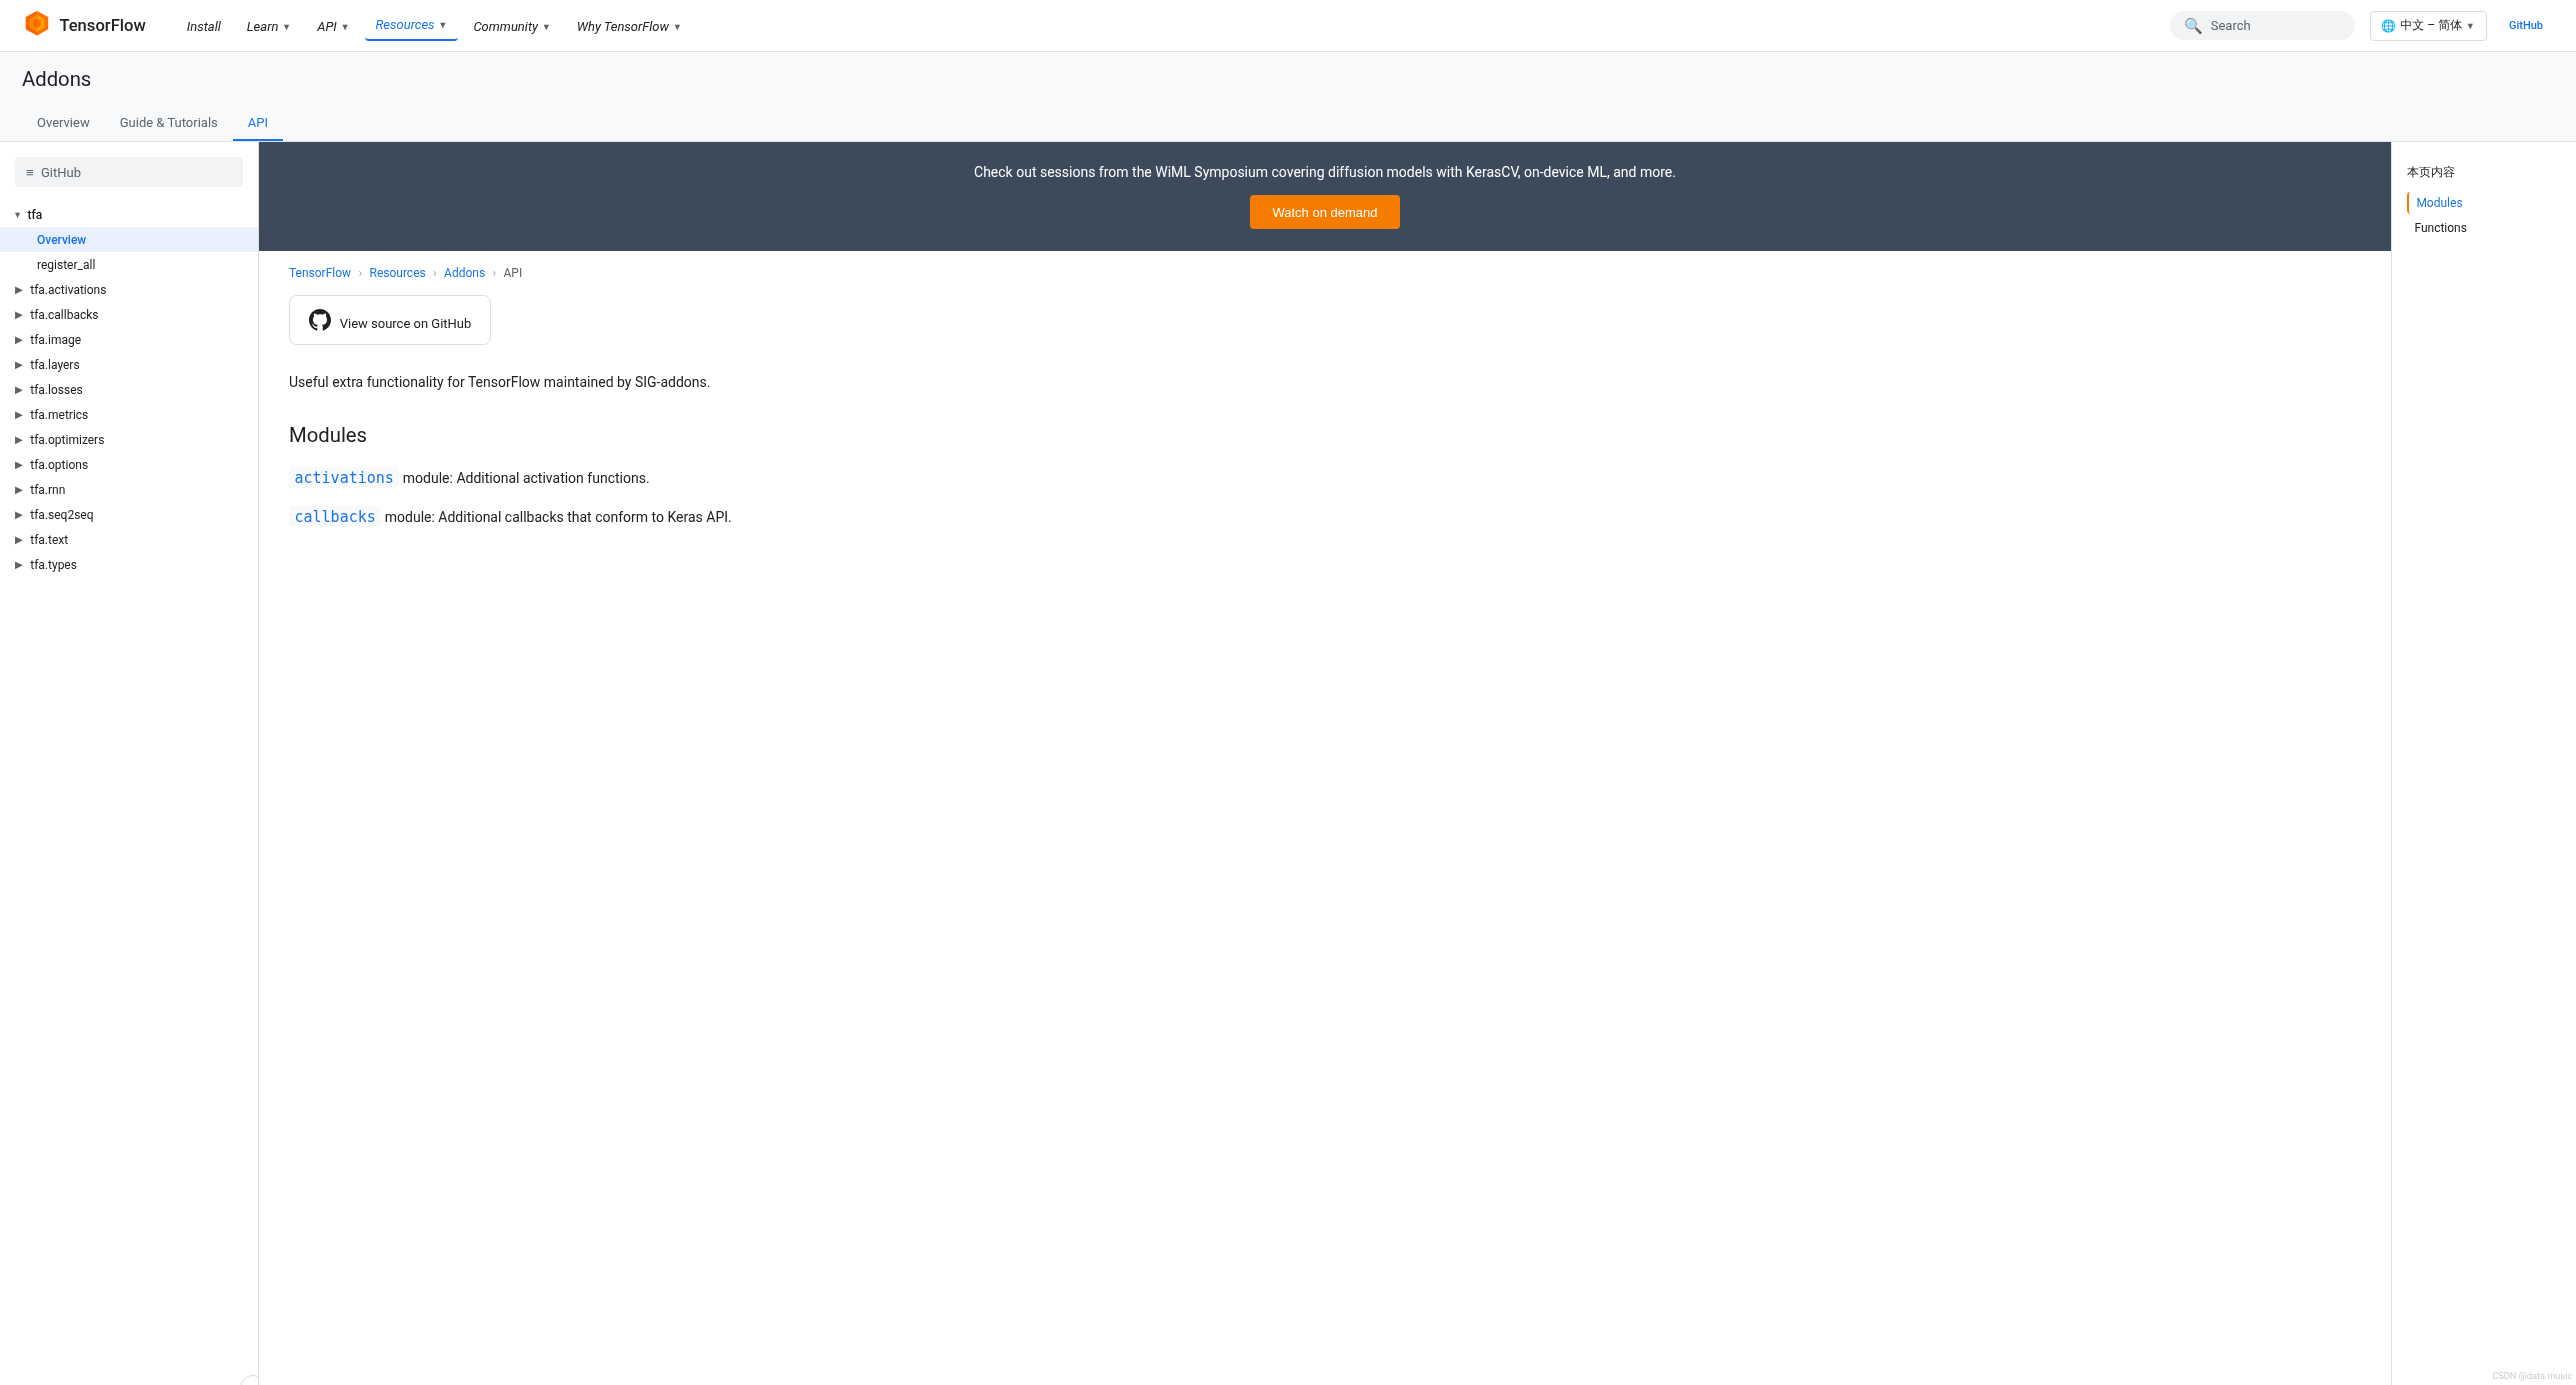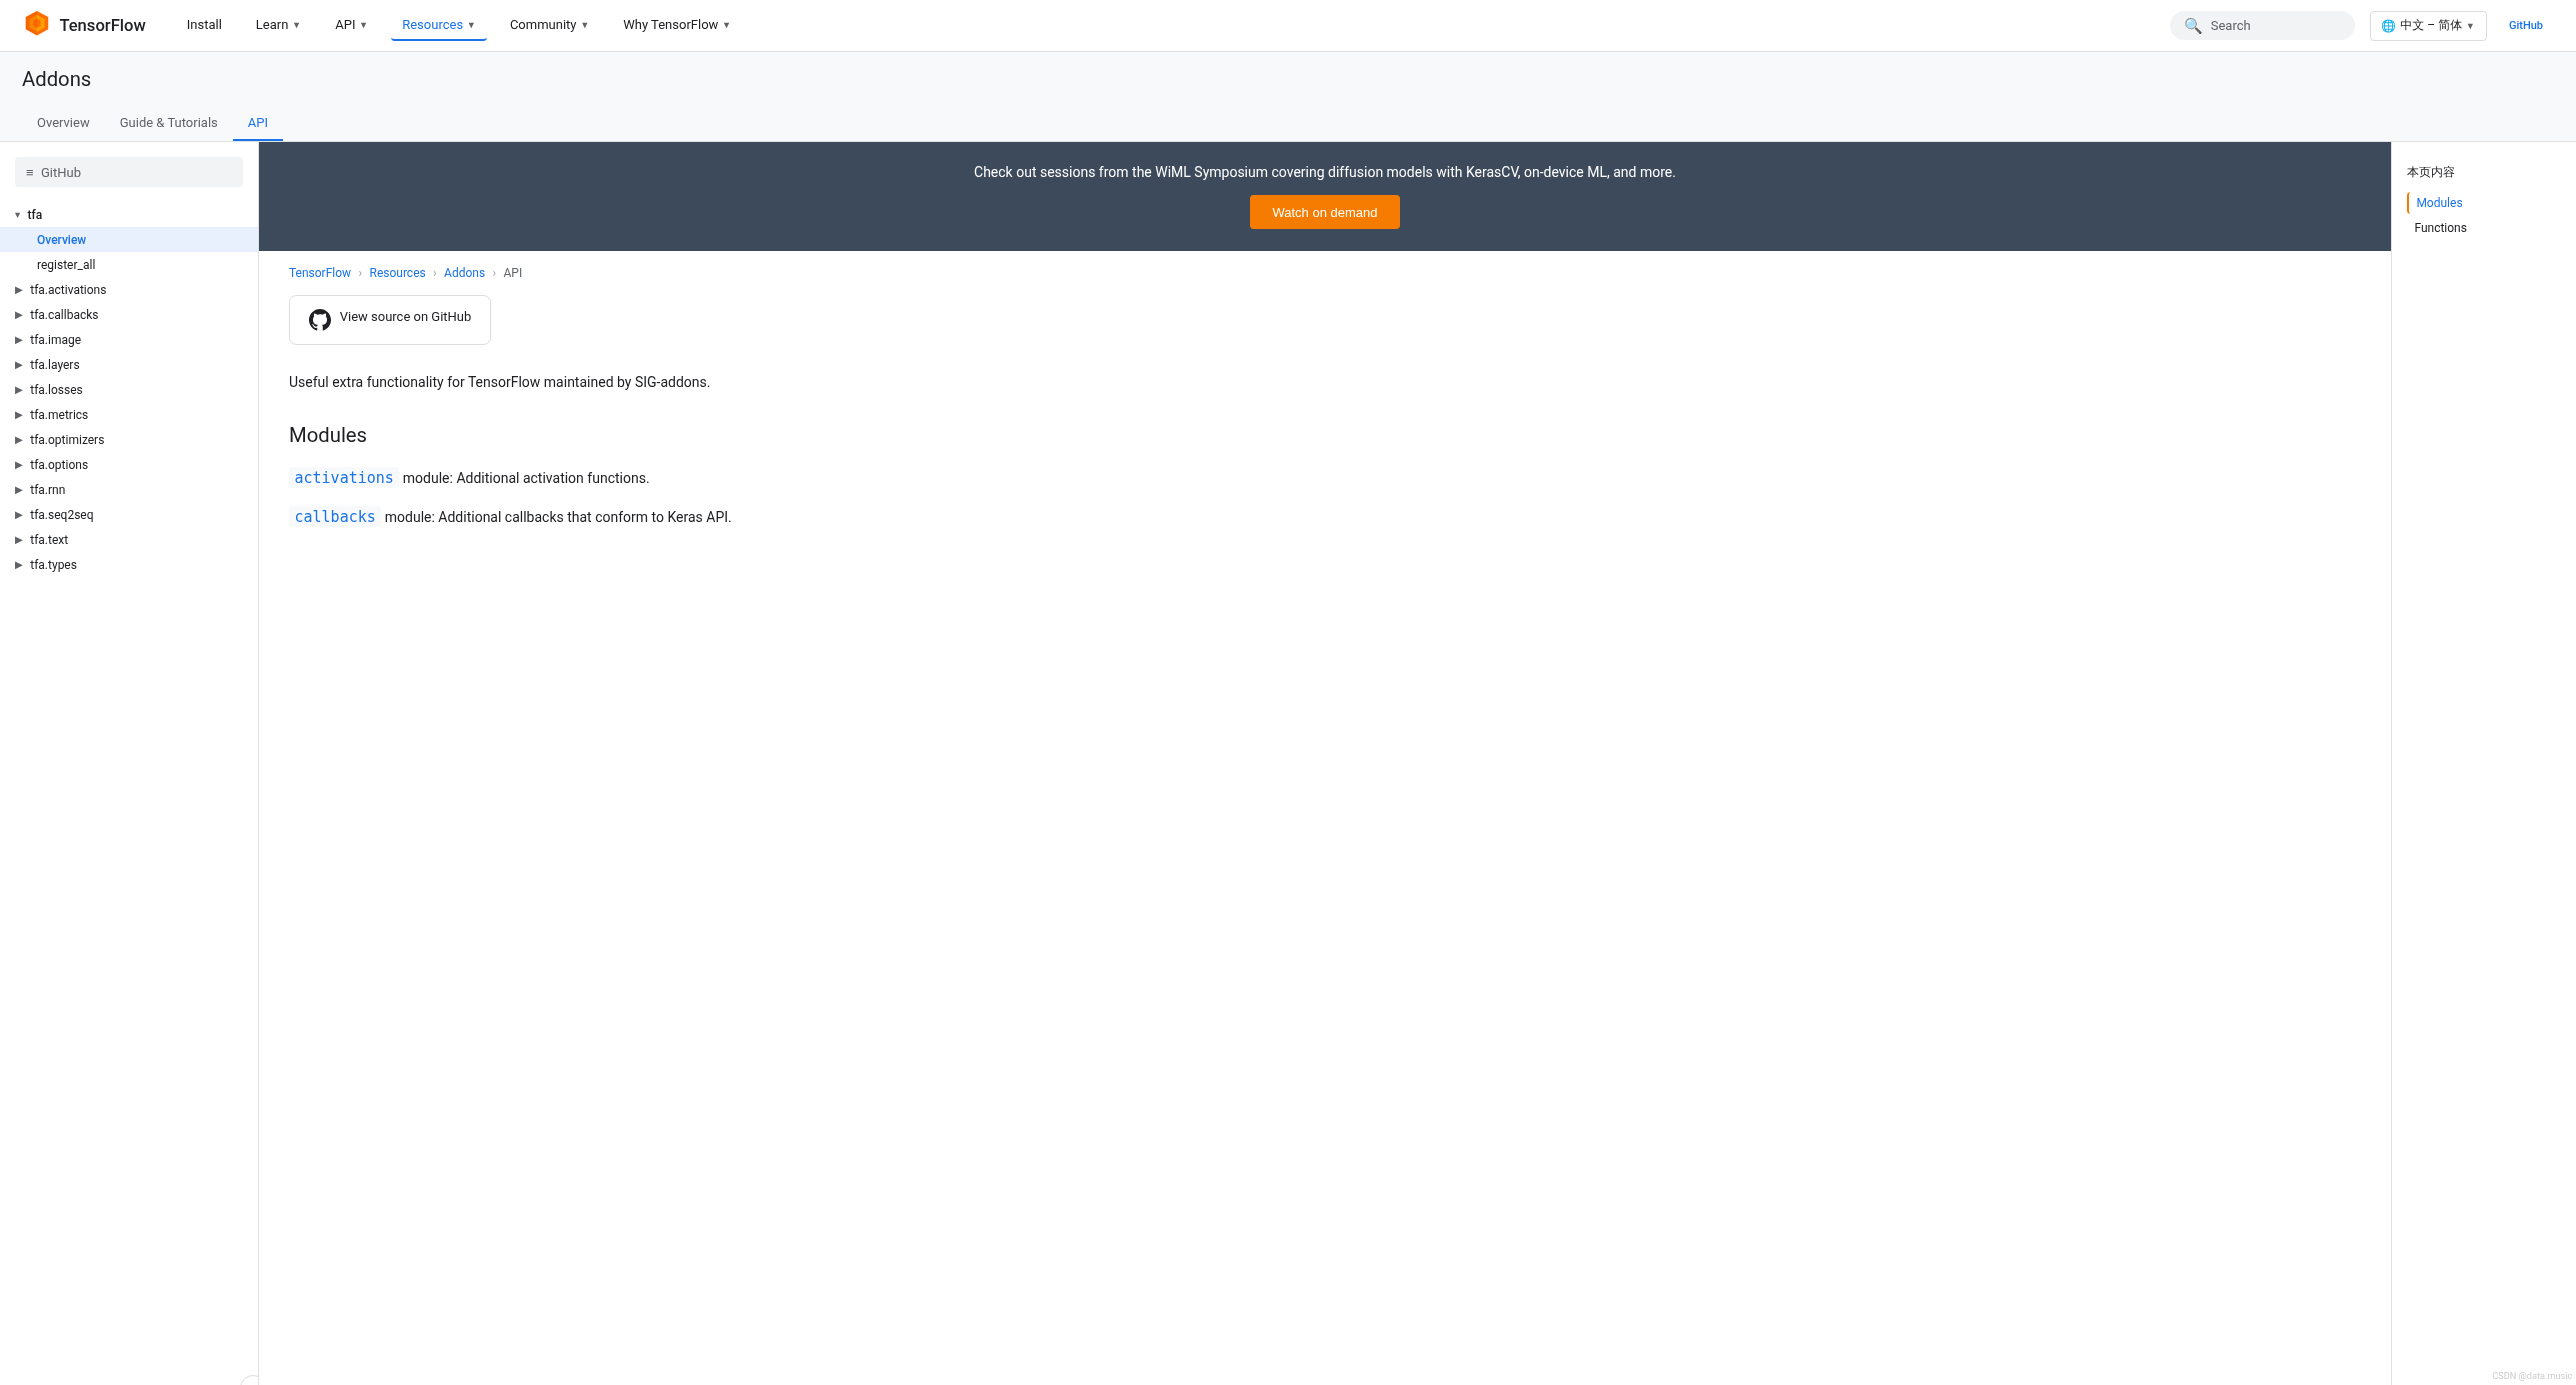--- a/index.html
+++ b/index.html
@@ -28,23 +28,24 @@
       width: 30px;
       height: 30px;
     }
     .nav-logo-text {
       font-size: 16.6px;
       font-weight: 500;
       color: #202124;
     }
     .nav-links {
       display: flex;
-      align-items: flex-start;
-      gap: 12px;
+      align-items: flex-end;
+      gap: 4px;
       flex: 1;
+      font-style: italic;
     }
     .nav-link {
       display: flex;
       align-items: center;
       gap: 3.7px;
       padding: 7.4px 11px;
       font-size: 13px;
       color: #202124;
       text-decoration: none;
       cursor: pointer;
@@ -226,21 +227,21 @@
       padding: 0 30px 30px;
     }
     .module-title {
       font-size: 26px;
       font-weight: 400;
       color: #202124;
       margin-bottom: 22px;
     }
     .github-btn {
       display: inline-flex;
-      align-items: flex-start;
+      align-items: flex-end;
       gap: 9.2px;
       padding: 13px 18.5px;
       border: 0.9px solid #dadce0;
       border-radius: 7.4px;
       font-size: 13px;
       color: #202124;
       text-decoration: none;
       margin-bottom: 26px;
       cursor: pointer;
       background: #fff;

